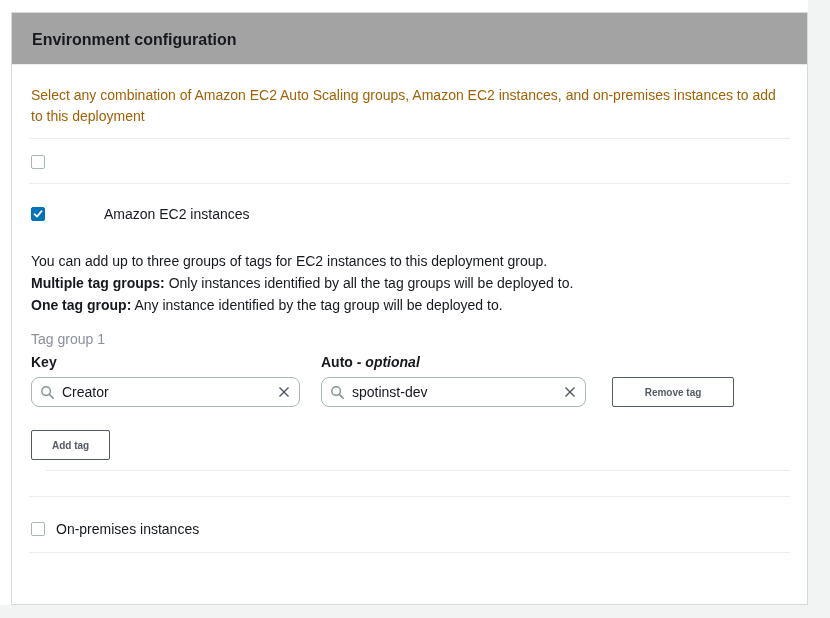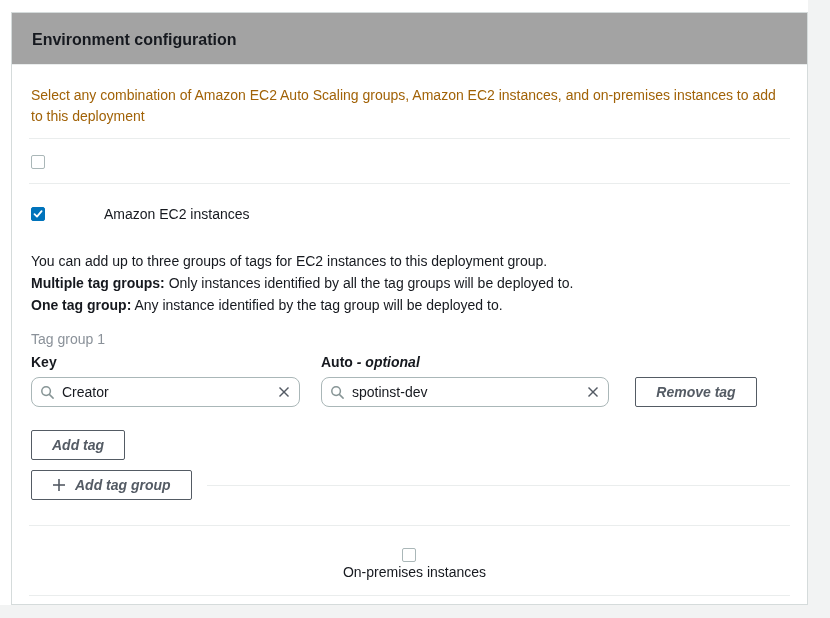--- a/index.html
+++ b/index.html
@@ -25,21 +25,21 @@
   .card-title { font-size:16px; font-weight:bold; color:#16191f; }
 
   .divider { border:none; border-top:1px solid #eaeded; margin:0 17px; }
 
   .description { padding:20px 20px 11px 19px; line-height:21px; color:#a16207; max-width:790px; }
 
   .cb-row { display:flex; align-items:center; padding:0 20px 0 19px; }
   .cb-row .cb-label { margin-left:11px; line-height:20px; }
   .row-asg    { padding-top:16px; padding-bottom:14px; }
   .row-ec2    { padding-top:20px; padding-bottom:0;gap:48px; }
-  .row-onprem { padding-top:22px; padding-bottom:13px;flex-direction:column; }
+  .row-onprem { padding-top:22px; padding-bottom:13px; }
 
   .checkbox {
     width:14px; height:14px; flex:0 0 14px;
     border:1px solid #aab7b8; border-radius:2px; background:#fff;
     display:flex; align-items:center; justify-content:center;
     cursor:pointer;
   }
   .checkbox.checked { background:#0073bb; border-color:#0073bb; }
 
   .help { margin:26px 20px 0 19px; line-height:22px; }
@@ -51,35 +51,35 @@
   .labels-row .lbl-key { width:269px; margin-right:21px; font-weight:bold; }
   .labels-row .lbl-value { font-weight:bold; }
   .labels-row .lbl-optional { font-weight:bold; font-style:italic; }
 
   .inputs-row { display:flex; align-items:center; margin:6px 20px 0 19px; }
   .search-box {
     display:flex; align-items:center; height:30px; background:#fff;
     border:1px solid #aab7b8; border-radius:8px; padding:0 8px;
   }
   .search-box.key   { width:269px; margin-right:21px; }
-  .search-box.value { width:288px; margin-right:26px; }
+  .search-box.value { width:265px; margin-right:26px; }
   .search-box input {
     border:none; outline:none; flex:1; min-width:0;
     font-family:"Liberation Sans", sans-serif; font-size:14px; color:#16191f;
     margin-left:7px; padding:0; background:transparent;
   }
   .icon { display:inline-flex; align-items:center; justify-content:center; }
 
   .btn {
     display:inline-flex; align-items:center; justify-content:center;
     height:30px; padding:0 20px;
     background:#fff; border:1px solid #545b64; border-radius:2px;
     font-family:"Liberation Sans", sans-serif;
-    font-size:14px; font-weight:bold; color:#545b64;
-    cursor:pointer; white-space:nowrap;font-style:italic;
+    font-size:10px; font-weight:bold; color:#545b64;
+    cursor:pointer; white-space:nowrap;
   }
   .btn-remove { width:122px; padding:0; }
   .btn-addtag { margin:23px 0 0 19px; }
   .addgroup-row { display:flex; align-items:center; margin:10px 17px 0 19px; }
   .btn-addgroup .plus { margin-right:9px; display:inline-flex; }
   .addgroup-rule { flex:1; height:1px; background:#eaeded; margin-left:15px; }
 
   .sep-top { margin-top:25px; }
 </style>
 </head>
@@ -162,29 +162,20 @@
           </svg>
       </span>
     </div>
 
     <button class="btn btn-remove">Remove tag</button>
   </div>
 
   <button class="btn btn-addtag">Add tag</button>
 
   <div class="addgroup-row">
-    <button class="btn btn-addgroup">
-      <span class="plus icon">
-        <svg width="14" height="14" viewBox="0 0 14 14">
-            <line x1="7" y1="1" x2="7" y2="13" stroke="#545b64" stroke-width="1.6"></line>
-            <line x1="1" y1="7" x2="13" y2="7" stroke="#545b64" stroke-width="1.6"></line>
-          </svg>
-      </span>
-      <span>Add tag group</span>
-    </button>
     <div class="addgroup-rule"></div>
   </div>
 
   <hr class="divider sep-top">
 
   <div class="cb-row row-onprem">
     <span class="checkbox"></span>
     <span class="cb-label">On-premises instances</span>
   </div>
 

